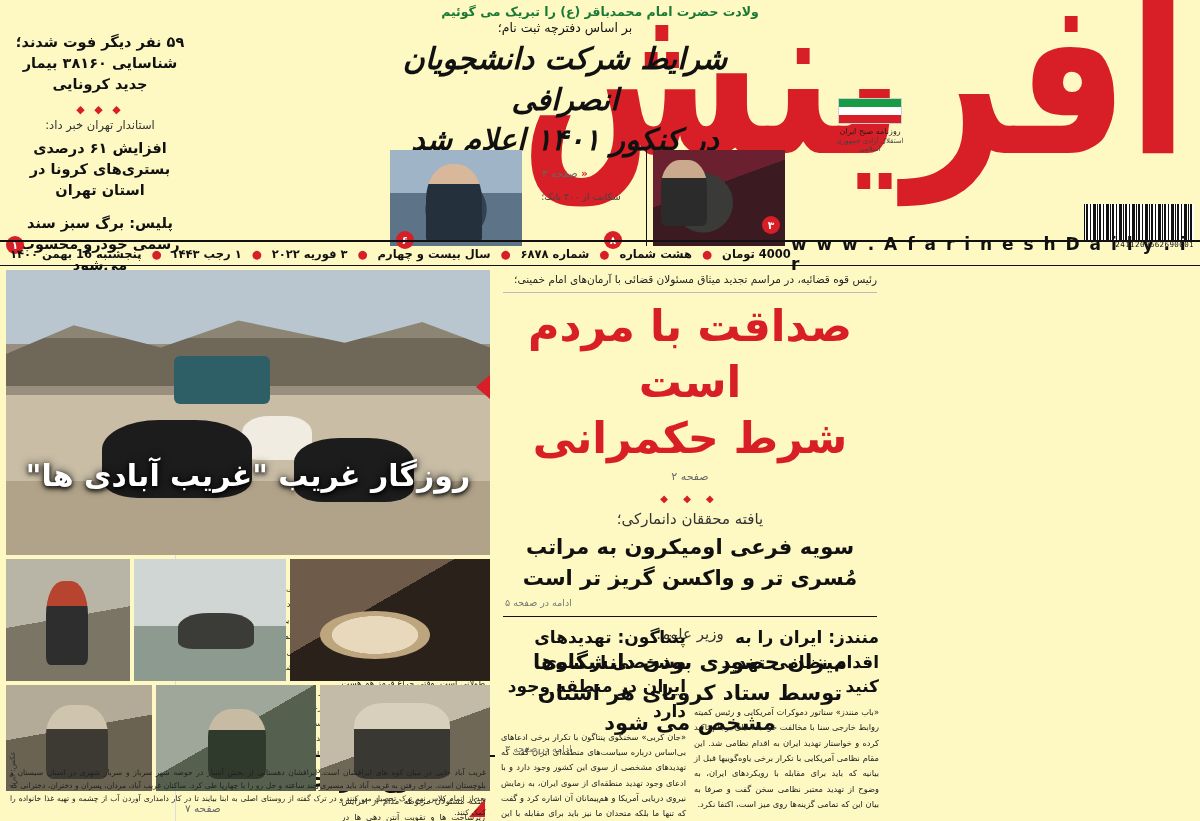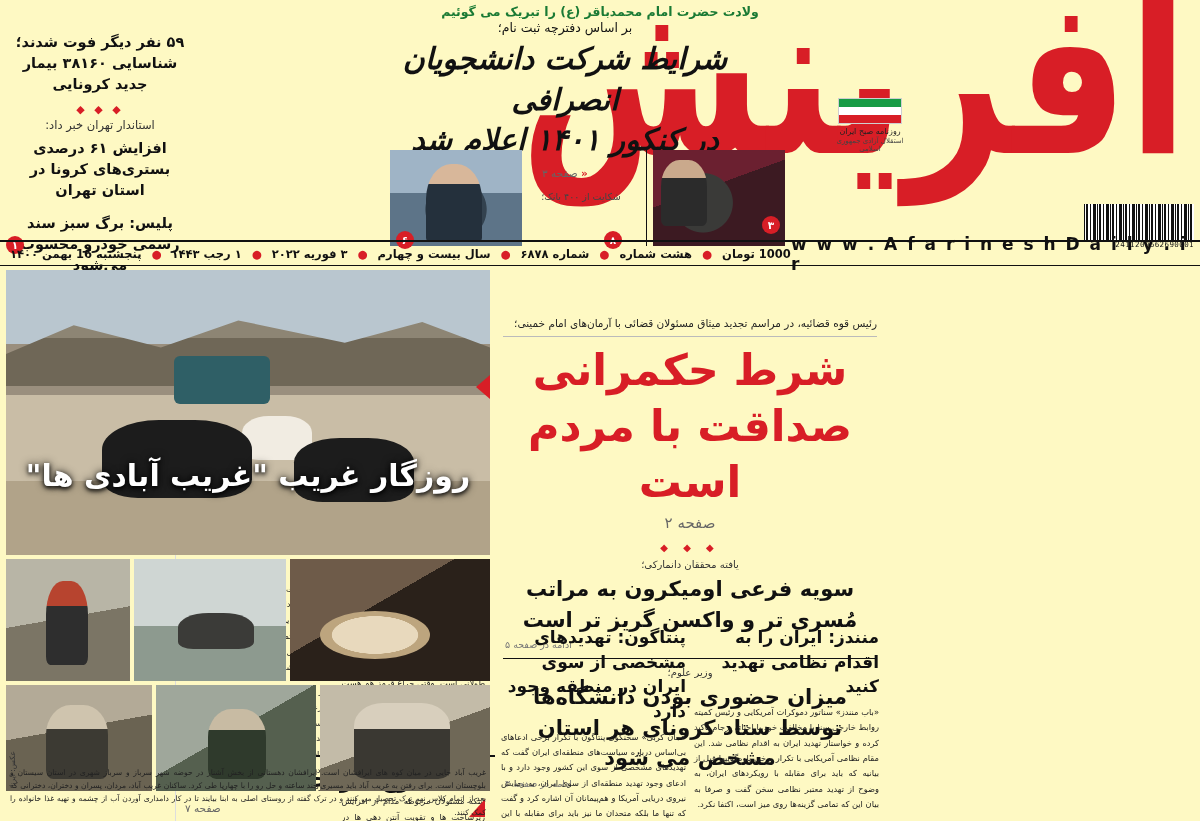--- a/index.html
+++ b/index.html
@@ -159,33 +159,33 @@
   
   .body { position: absolute; top: 270px; left: 0; width: 1200px; height: 551px; }
 
   
   .main-col {
     position: absolute; right: 315px; top: 0; width: 390px; height: 551px;
     padding: 2px 8px 0 8px;
   }
   .main-kicker {
     font-size: 10.5px; color: #222; text-align: right; line-height: 1.5;
-    border-bottom: 1px solid #bbb; padding-bottom: 4px; margin-bottom: 6px; margin-top: 44px;
+    border-bottom: 1px solid #bbb; padding-bottom: 4px; margin-bottom: 6px;
   }
   .main-title {
     font-size: 43px; font-weight: bold; color: #d81e26; text-align: center;
     line-height: 1.3; letter-spacing: -1px;
   }
-  .main-page-ref { text-align: center; font-size: 15px; color: #666; margin-top: 4px; }
+  .main-page-ref { text-align: center; font-size: 11px; color: #666; margin-top: 4px; }
   .hr-dots {
     text-align: center; color: #d81e26; font-size: 10px; letter-spacing: 6px;
     margin: 10px 0 6px;
   }
   .sub-block { padding: 0 2px; margin-bottom: 8px; }
-  .sub-kicker { font-size: 10px; color: #333; text-align: center; margin-bottom: 4px; }
+  .sub-kicker { font-size: 15px; color: #333; text-align: center; margin-bottom: 4px; }
   .sub-title {
     font-size: 21px; font-weight: bold; color: #111; text-align: center;
     line-height: 1.45;
   }
   .cont-ref { font-size: 9.5px; color: #777; text-align: left; margin-top: 4px; }
   .rule { border-top: 1px solid #111; margin: 8px 0; }
 
   .two-col-bottom {
     position: absolute; bottom: 0; right: 0; width: 390px; height: 196px;
     display: flex; gap: 8px; padding: 0 6px;
@@ -370,42 +370,42 @@
       </div>
     </div>
     <div class="badge" style="right:578px; top:211px;">۸</div>
     <div class="badge" style="right:786px; top:211px;">۶</div>
     <div class="badge" style="right:420px; top:196px;">۳</div>
   </div>
 
   <div class="strip">
     <div class="strip-left">w w w . A f a r i n e s h D a i l y . i r</div>
     <div class="strip-mid">
-      <span>1000 تومان</span>
+      <span>4000 تومان</span>
       <span class="strip-dot">●</span>
       <span>هشت شماره</span>
       <span class="strip-dot">●</span>
       <span>شماره ۶۸۷۸</span>
       <span class="strip-dot">●</span>
       <span>سال بیست و چهارم</span>
       <span class="strip-dot">●</span>
       <span>۳ فوریه ۲۰۲۲</span>
       <span class="strip-dot">●</span>
       <span>۱ رجب ۱۴۴۳</span>
       <span class="strip-dot">●</span>
       <span>پنجشنبه 16 بهمن ۱۴۰۰</span>
     </div>
   </div>
 
   <div class="body">
 
     <div class="main-col">
       <div class="main-kicker">رئیس قوه قضائیه، در مراسم تجدید میثاق مسئولان قضائی با آرمان‌های امام خمینی؛</div>
+      <div class="main-title">صداقت با مردم است</div>
       <div class="main-title">شرط حکمرانی</div>
-      <div class="main-title">صداقت با مردم است</div>
       <div class="main-page-ref">صفحه ۲</div>
 
       <div class="hr-dots">◆ ◆ ◆</div>
 
       <div class="sub-block">
         <div class="sub-kicker">یافته محققان دانمارکی؛</div>
         <div class="sub-title">سویه فرعی اومیکرون به مراتب مُسری تر و واکسن گریز تر است</div>
         <div class="cont-ref">ادامه در صفحه ۵</div>
       </div>
 

